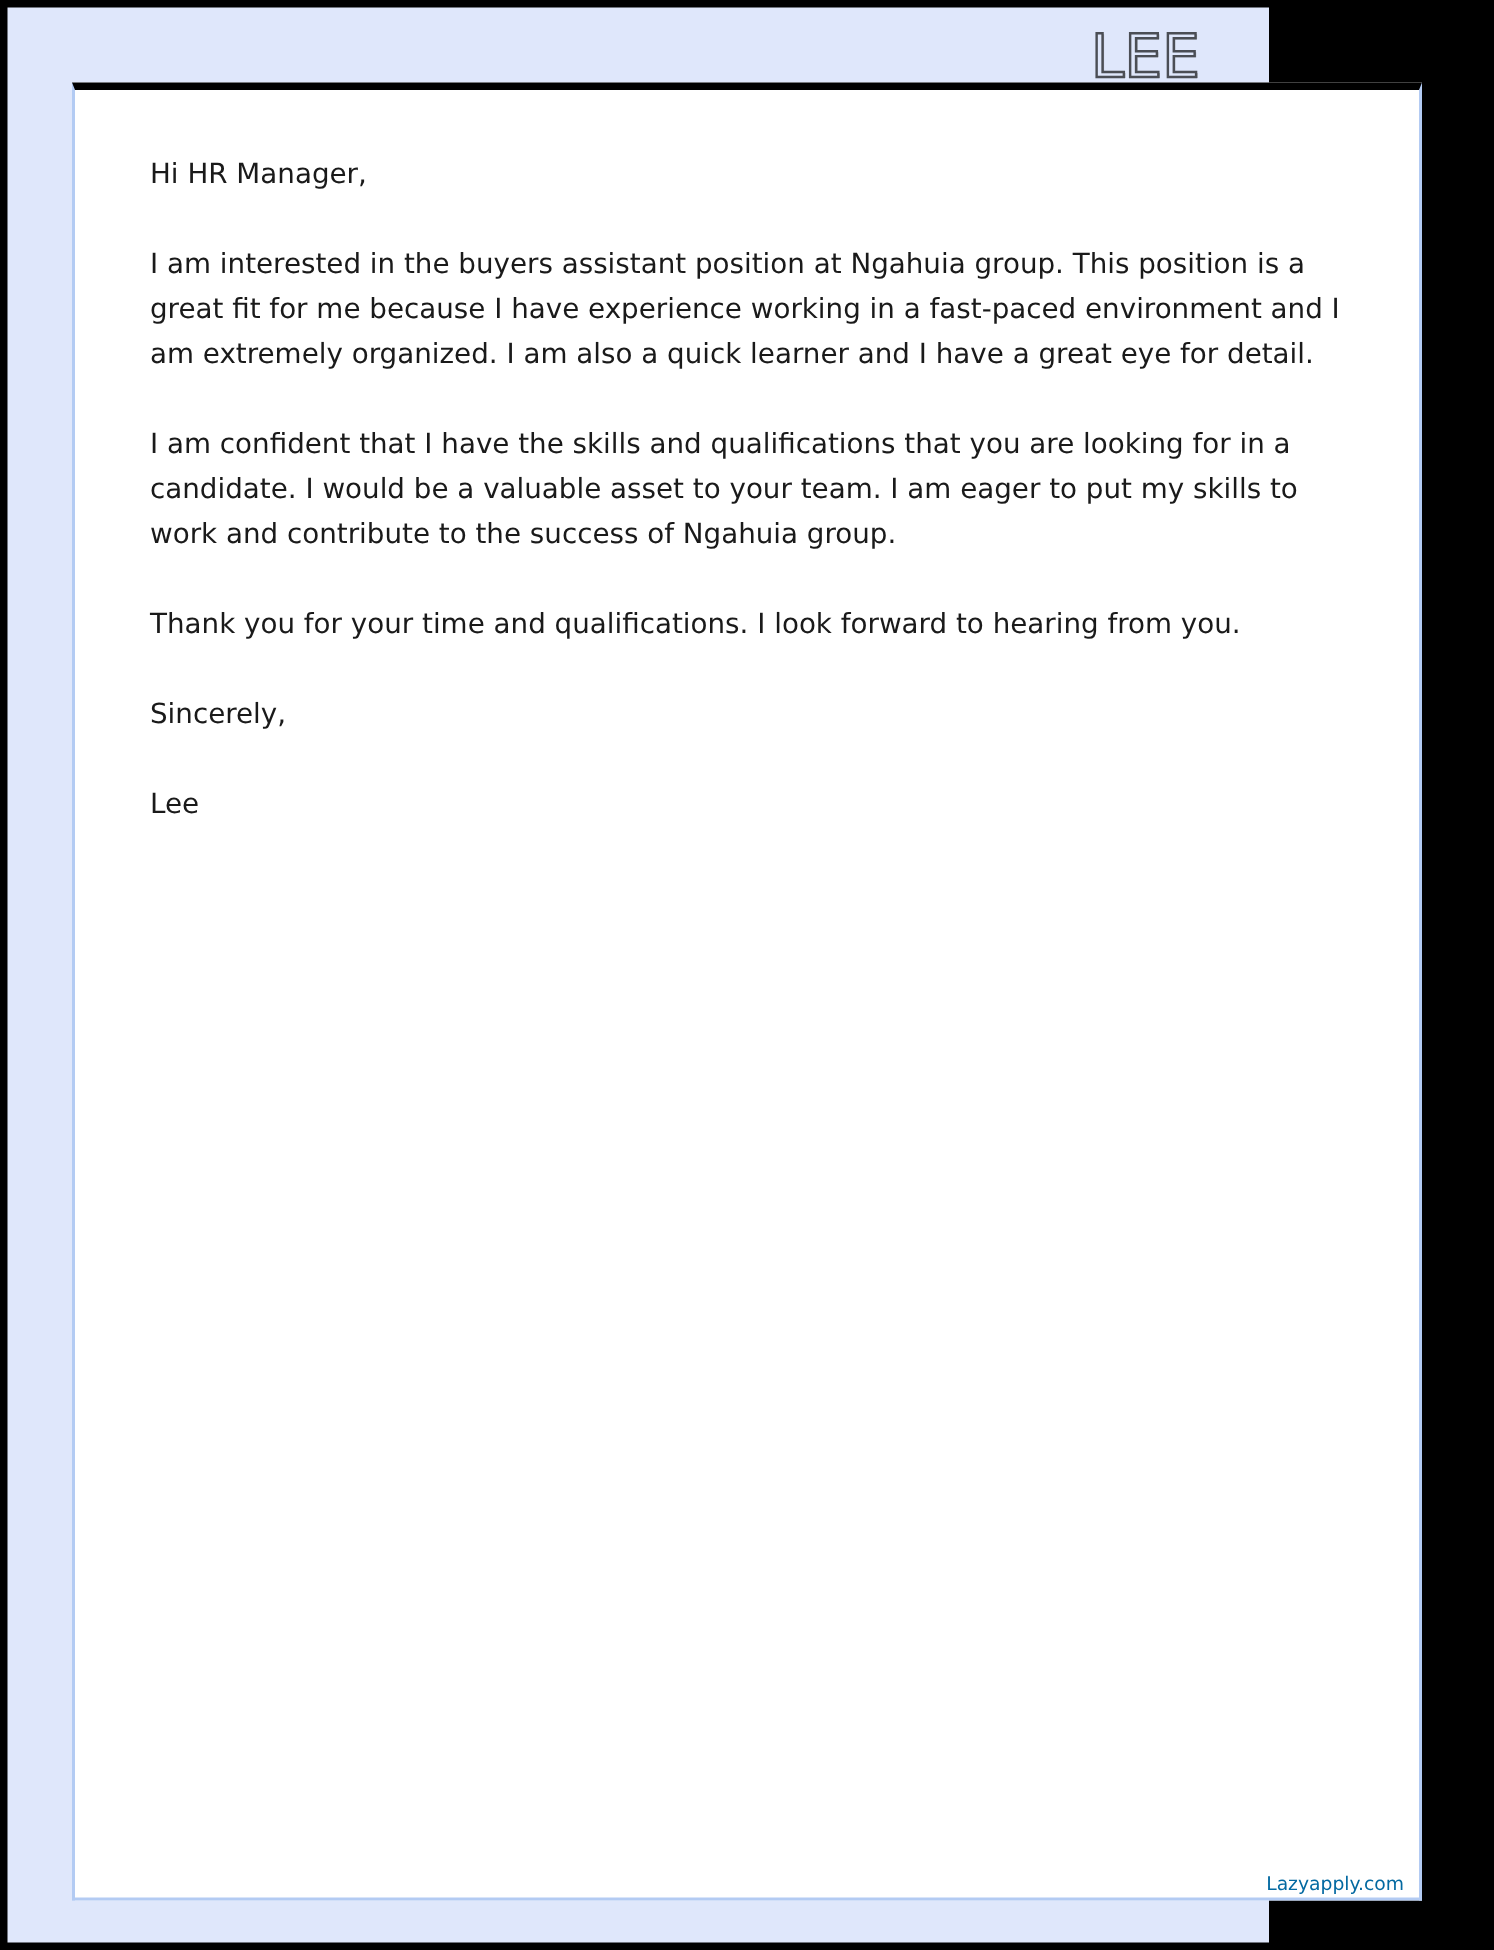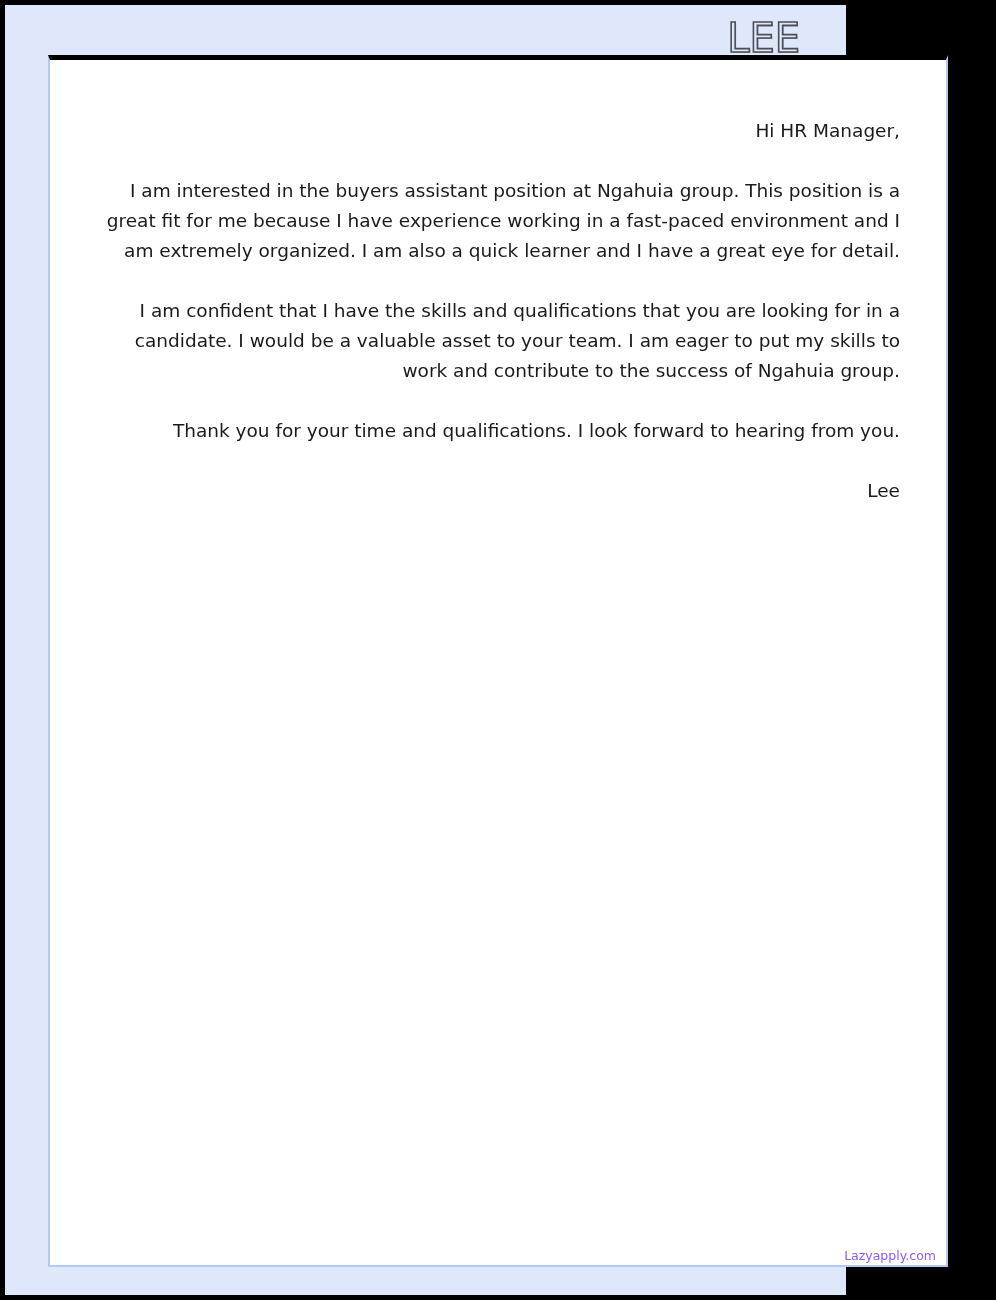--- a/index.html
+++ b/index.html
@@ -28,37 +28,38 @@
       background: #fff;
       border-top: 5px solid #000;
       border-left: 2px solid #b3cbf3;
       border-right: 2px solid #b3cbf3;
       border-bottom: 2px solid #b3cbf3;
     }
     .body-text {
       position: absolute; left: 50px; top: 42px; width: 800px;
       font-size: 18.5px; line-height: 30px; color: #1a1a1a;
     }
-    .body-text p { margin: 14px 0 30px 0; text-align: right; }
+    .body-text p { margin: 0 0 30px 0; }
     .body-text p.tight { margin-bottom: 10px; }
     .date { color: #1e88e5; margin: 0; }
     .footer {
       position: absolute; right: 10px; bottom: 0px;
-      font-size: 12.5px; color: #8b5cf6; line-height: 18px;
+      font-size: 12.5px; color: #0369a1; line-height: 18px;
     }
   </style>
 </head>
 <body>
 
 <div class="page">
   <div class="brand">LEE</div>
 
   <div class="card">
     <div class="body-text">
       <p>Hi HR Manager,</p>
       <p>I am interested in the buyers assistant position at Ngahuia group. This position is a great fit for me because I have experience working in a fast-paced environment and I am extremely organized. I am also a quick learner and I have a great eye for detail.</p>
       <p>I am confident that I have the skills and qualifications that you are looking for in a candidate. I would be a valuable asset to your team. I am eager to put my skills to work and contribute to the success of Ngahuia group.</p>
       <p>Thank you for your time and qualifications. I look forward to hearing from you.</p>
+      <p>Sincerely,</p>
       <p class="tight">Lee</p>
     </div>
     <div class="footer">Lazyapply.com</div>
   </div>
 </div>
 
 </body></html>

